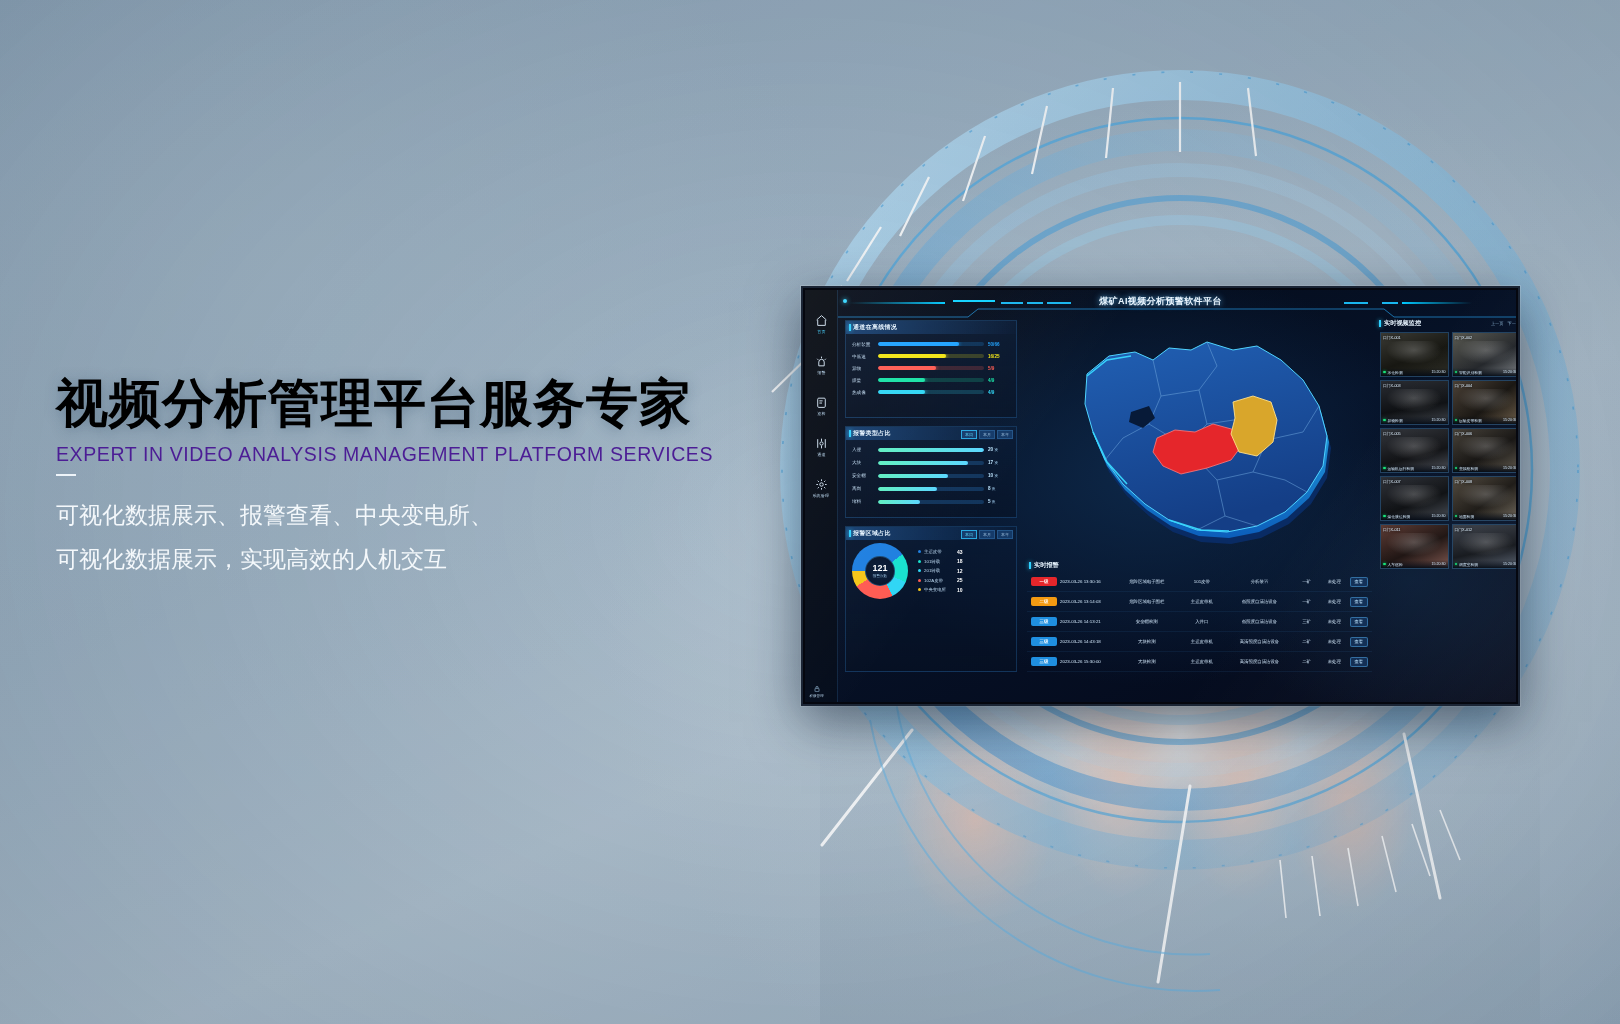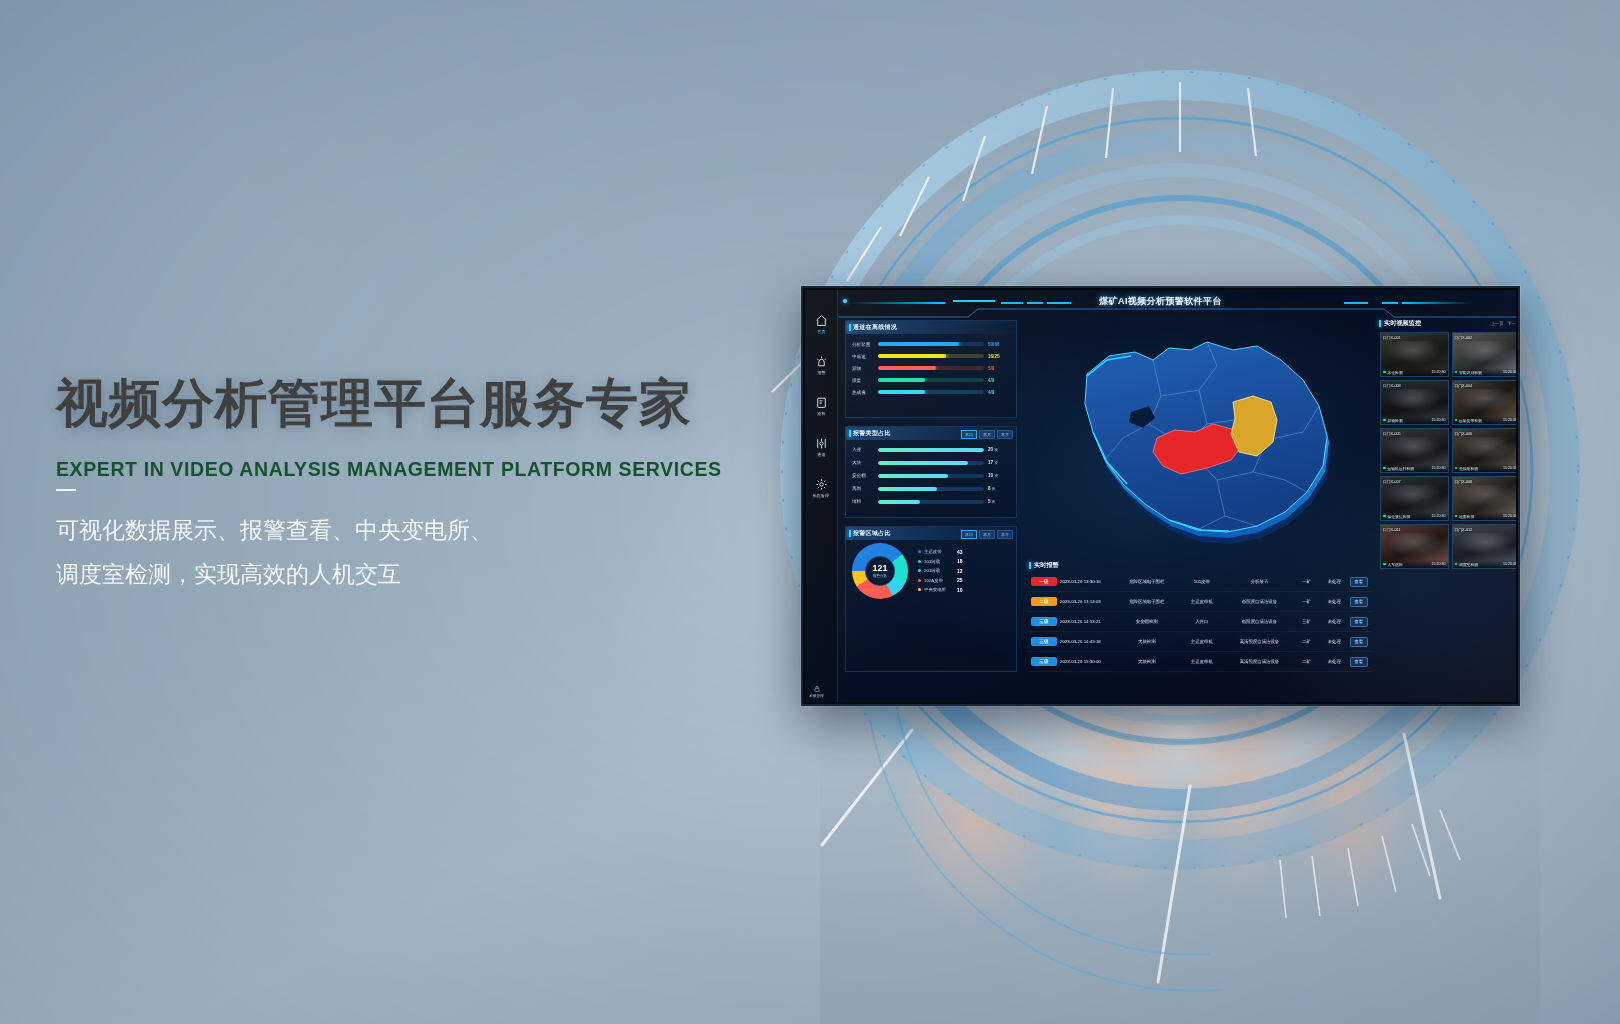--- a/index.html
+++ b/index.html
@@ -179,25 +179,25 @@
   .vid-dot{ width:2.5px; height:2.5px; border-radius:50%; background:#19e37a; box-shadow:0 0 3px #19e37a; flex:none; }
   .vid-time{ font-size:3.6px; color:#cfe4f7; white-space:nowrap; }
 
   
   #scr-foot{ position:absolute; left:4px; bottom:4px; display:flex; flex-direction:column; align-items:center; gap:1px; }
   #scr-foot .nav-lbl{ font-size:3.6px; }
 
   
   #copy{ position:absolute; left:56px; top:374px; width:760px; }
   #headline{
-    font-size:52px; font-weight:700; color:#404040; letter-spacing:1px; line-height:1.12;
+    font-size:52px; font-weight:700; color:#000000; letter-spacing:1px; line-height:1.12;
     text-shadow:0 2px 14px rgba(30,60,90,.35);
   }
   #subhead{
-    margin-top:26px; font-size:19.5px; color:#14532d; letter-spacing:.6px; font-weight:700;
+    margin-top:11px; font-size:19.5px; color:#4c1d95; letter-spacing:.6px; font-weight:400;
   }
   #rule{ margin-top:8px; width:20px; height:2px; background:#eef4f9; }
   #para{ margin-top:17px; font-size:23px; color:#f4f8fb; line-height:1.92; font-weight:400; }
 </style>
 </head>
 <body>
 
 <div id="bg-base"></div>
 <div id="hand"></div>
 
@@ -267,21 +267,21 @@
 </svg>
 
 <div id="bg-vignette"></div>
 
 <div id="copy">
   <div id="headline">视频分析管理平台服务专家</div>
   <div id="subhead">EXPERT IN VIDEO ANALYSIS MANAGEMENT PLATFORM SERVICES</div>
   <div id="rule"></div>
   <div id="para">
     <div>可视化数据展示、报警查看、中央变电所、</div>
-    <div>调度室检测，实现高效的人机交互</div>
+    <div>可视化数据展示，实现高效的人机交互</div>
   </div>
 </div>
 
 <div id="monitor">
   <div id="screen">
 
     <div id="scr-header">
       <div class="hdot" style="left:38px;top:9px"></div>
       <div class="hline" style="left:44px;top:12px;width:96px"></div>
       <div class="hdash" style="left:148px;top:10px;width:42px;background:#0fd2ff"></div>

